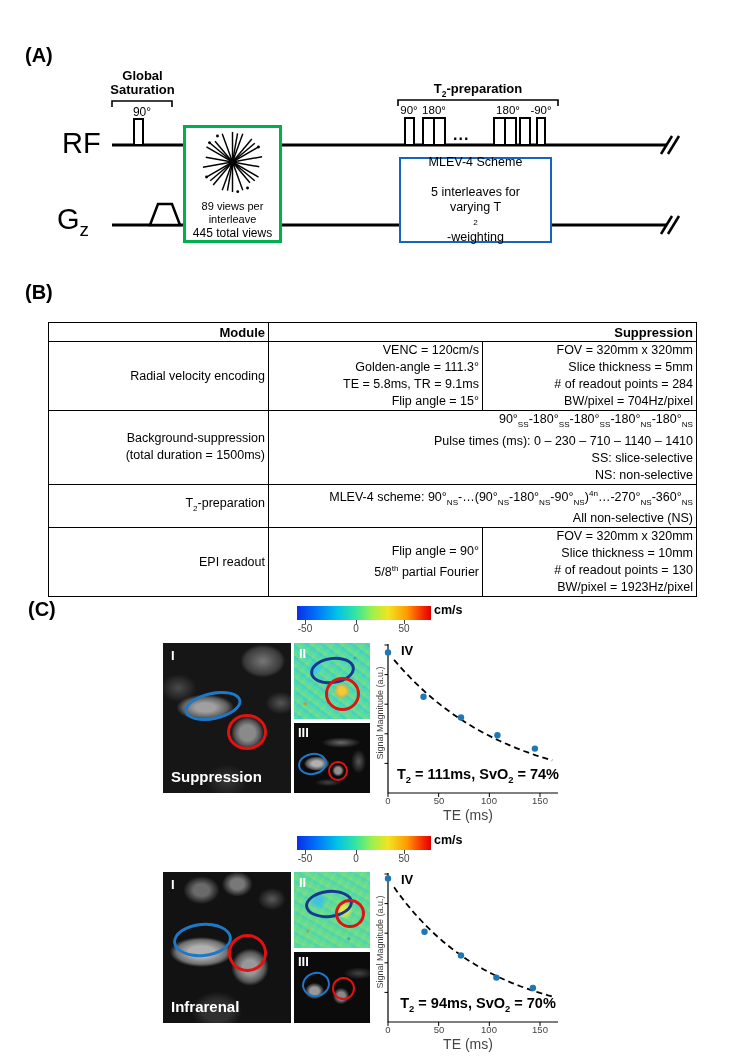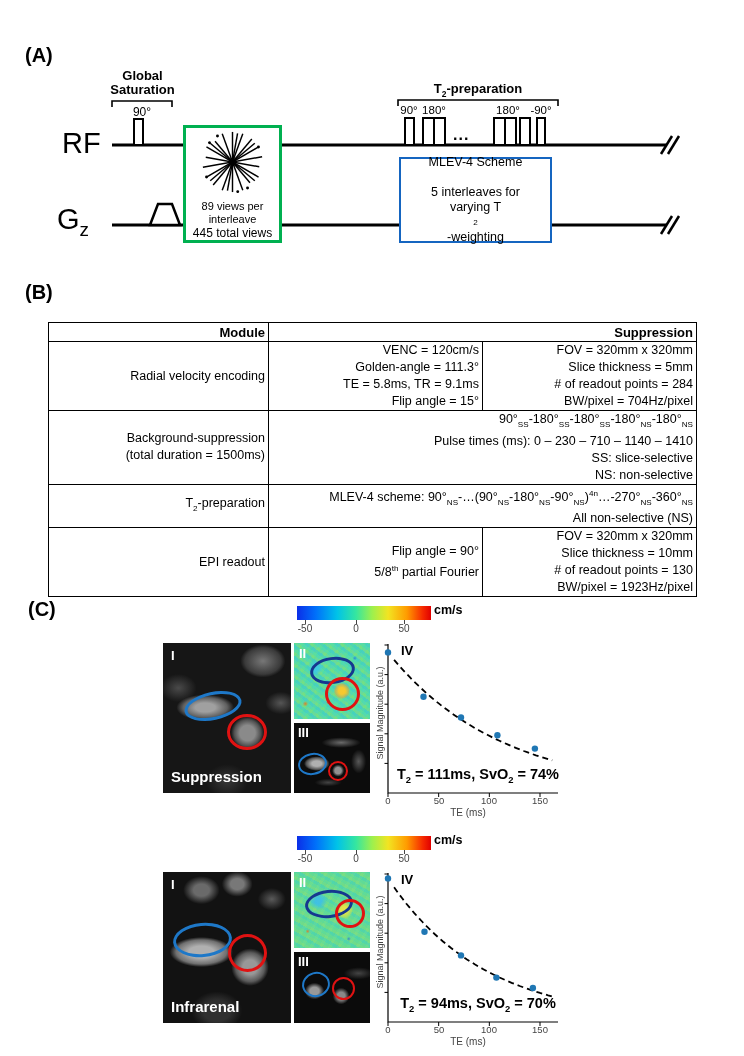--- a/index.html
+++ b/index.html
@@ -89,21 +89,21 @@
     radial-gradient(circle 11px at 62% 62%,#888 35%,transparent 75%),
     radial-gradient(ellipse 20px 8px at 85% 30%,#444,transparent 75%),#0b0b0b;}
 
   .plot-box{position:absolute;left:368px;width:200px;height:182px;}
   #plot-sup{top:640px;}
   #plot-inf{top:869px;}
   .plot-svg{position:absolute;left:0;top:0;}
   .iv-label{position:absolute;left:33px;top:3px;font-weight:bold;font-size:13px;}
   .result{position:absolute;left:22px;top:126px;width:176px;text-align:center;font-weight:bold;font-size:14.5px;}
   .xt{position:absolute;top:155px;width:28px;text-align:center;font-size:9.5px;color:#444;}
-  .xlabel{position:absolute;left:24px;top:167px;width:152px;text-align:center;font-size:10px;color:#444;}
+  .xlabel{position:absolute;left:24px;top:167px;width:152px;text-align:center;font-size:14px;color:#444;}
   .ylabel{position:absolute;top:68px;left:-38px;width:100px;text-align:center;
           transform:rotate(-90deg);font-size:9px;color:#444;}
 </style>
 </head>
 <body>
 
 <div id="page">
 
   <div class="panel-label" style="left:25px;top:44px;">(A)</div>
 

